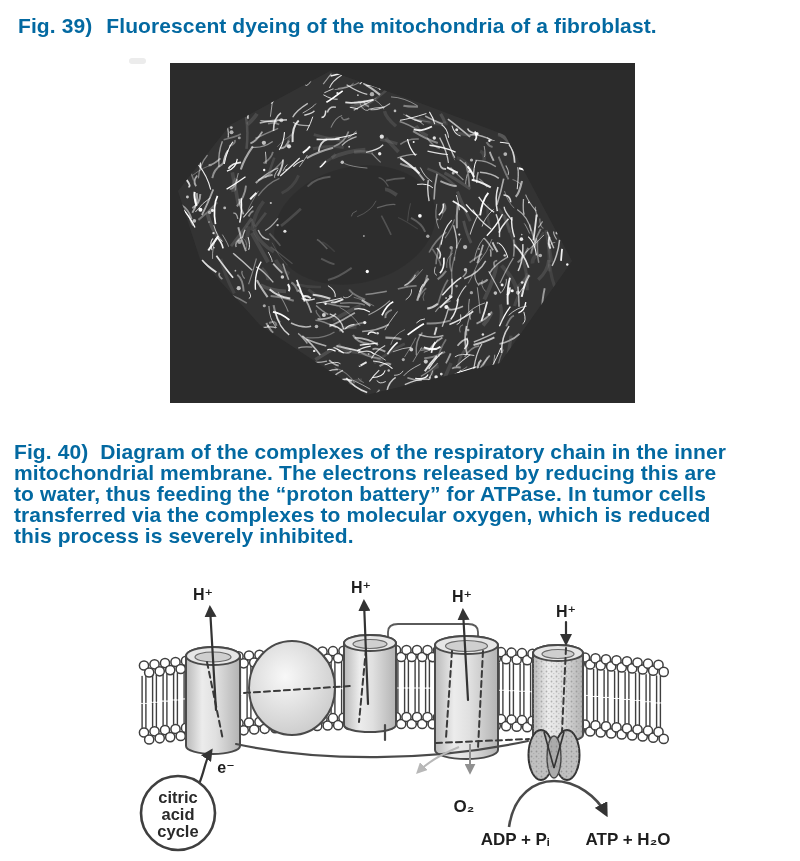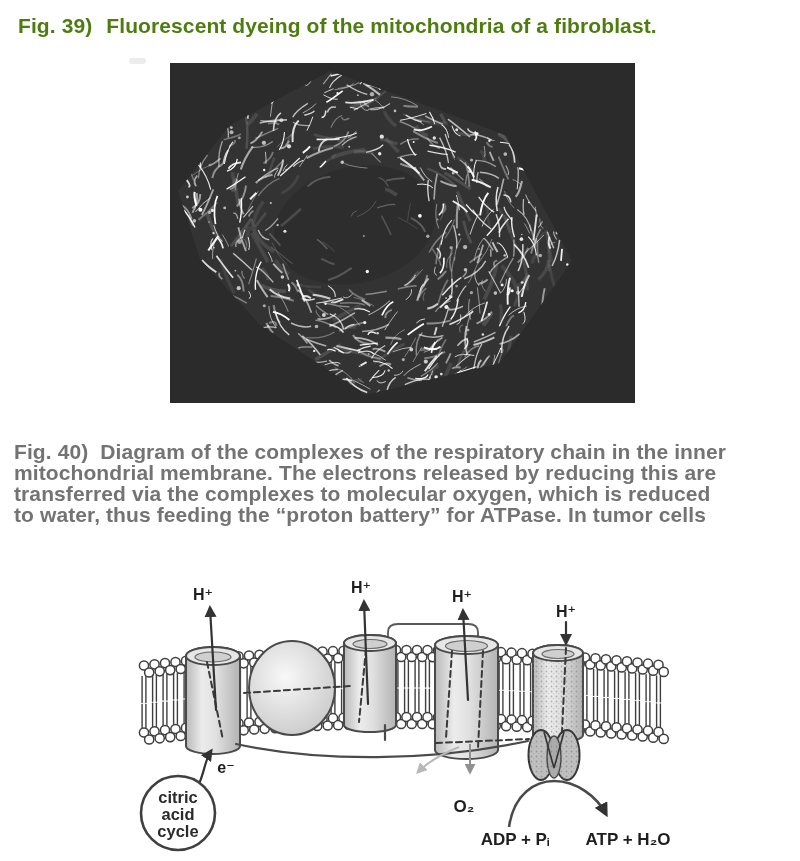--- a/index.html
+++ b/index.html
@@ -1,26 +1,26 @@
 <!DOCTYPE html>
 <html><head>
 <meta charset="utf-8">
 <style>
   html,body{margin:0;padding:0;background:#ffffff;}
   body{width:800px;height:861px;overflow:hidden;position:relative;
        font-family:"Liberation Sans","DejaVu Sans",sans-serif;}
   .page{position:absolute;left:0;top:0;width:800px;height:861px;background:#fff;}
   .cap39{position:absolute;left:18px;top:14px;width:760px;
-         font-size:21px;font-weight:700;color:#4d7c0f;letter-spacing:0.1px;}
+         font-size:21px;font-weight:700;color:#0369a1;letter-spacing:0.1px;}
   .cap39 .gap{display:inline-block;width:14px;}
   .smudge{position:absolute;left:129px;top:58px;width:17px;height:6px;
           background:#ececec;border-radius:3px;}
   .photo{position:absolute;left:170px;top:63px;width:465px;height:340px;}
   .cap40{position:absolute;left:14px;top:441px;width:778px;
-         font-size:21px;line-height:21px;font-weight:700;color:#737373;letter-spacing:0.1px;}
+         font-size:21px;line-height:21px;font-weight:700;color:#0369a1;letter-spacing:0.1px;}
   .cap40 div{white-space:pre;}
   .diagram{position:absolute;left:0;top:556px;}
   .mh{fill:#ffffff;stroke:#3f3f3f;stroke-width:1.5;}
   .mt{stroke:#3f3f3f;stroke-width:1.4;fill:none;stroke-linecap:round;}
   .cyl{fill:url(#cylGrad);stroke:#4a4a4a;stroke-width:2;}
   .topell{fill:#e6e6e6;stroke:#4a4a4a;stroke-width:2;}
   .rim{fill:#cfcfcf;stroke:#6a6a6a;stroke-width:1.2;}
   .dash{stroke:#3a3a3a;stroke-width:2;fill:none;stroke-dasharray:6 4;stroke-linecap:round;}
   .arr{stroke:#333333;stroke-width:2.2;fill:none;stroke-linecap:round;}
   .eline{stroke:#4a4a4a;stroke-width:2.2;fill:none;stroke-linecap:round;}
@@ -678,22 +678,23 @@
           <circle cx="351.8" cy="171.6" r="0.80" fill="#ffffff" opacity="0.68"></circle>
           <circle cx="119.0" cy="83.3" r="2.08" fill="#ffffff" opacity="0.82"></circle>
           <circle cx="267.6" cy="156.4" r="0.85" fill="#ffffff" opacity="0.52"></circle>
         </g>
     </svg>
   </div>
 
   <div class="cap40">
     <div>Fig. 40)  Diagram of the complexes of the respiratory chain in the inner</div>
     <div>mitochondrial membrane. The electrons released by reducing this are</div>
+    <div>to water, thus feeding the “proton battery” for ATPase. In tumor cells</div>
     <div>transferred via the complexes to molecular oxygen, which is reduced</div>
-    <div>to water, thus feeding the “proton battery” for ATPase. In tumor cells</div>
+    <div>this process is severely inhibited.</div>
   </div>
 
   <svg class="diagram" width="800" height="305" viewBox="0 556 800 305">
     <defs>
       <linearGradient id="cylGrad" x1="0" y1="0" x2="1" y2="0">
         <stop offset="0" stop-color="#b9b9b9"></stop>
           <stop offset="0.3" stop-color="#ececec"></stop>
         <stop offset="0.55" stop-color="#e0e0e0"></stop>
           <stop offset="1" stop-color="#b3b3b3"></stop>
       </linearGradient>

